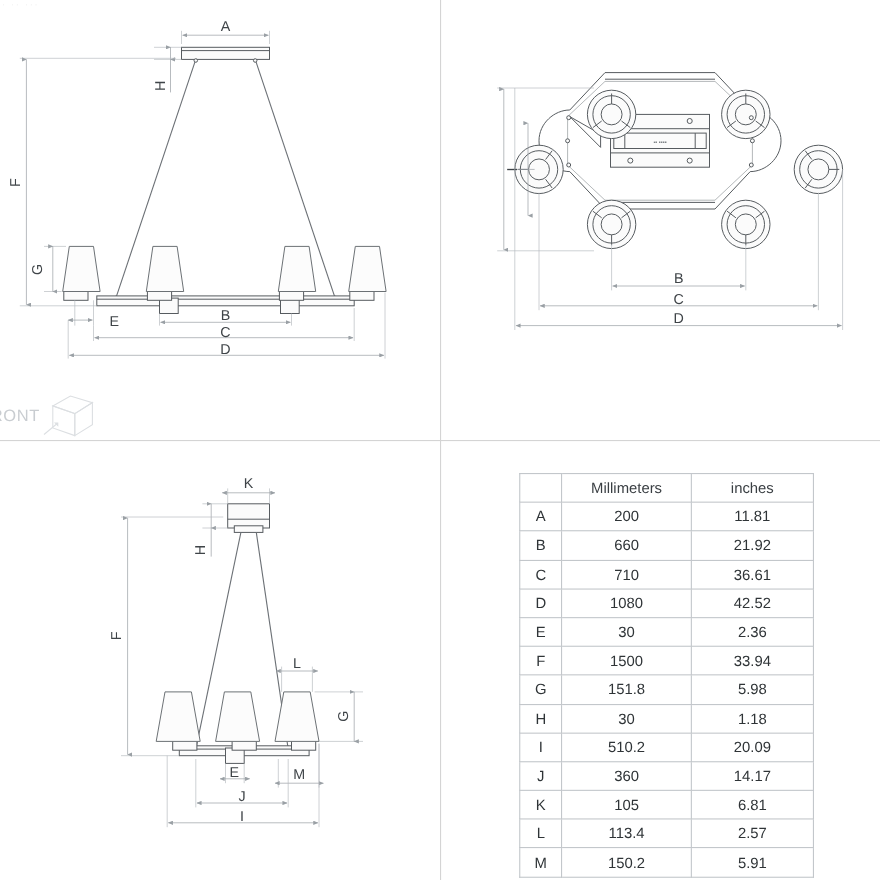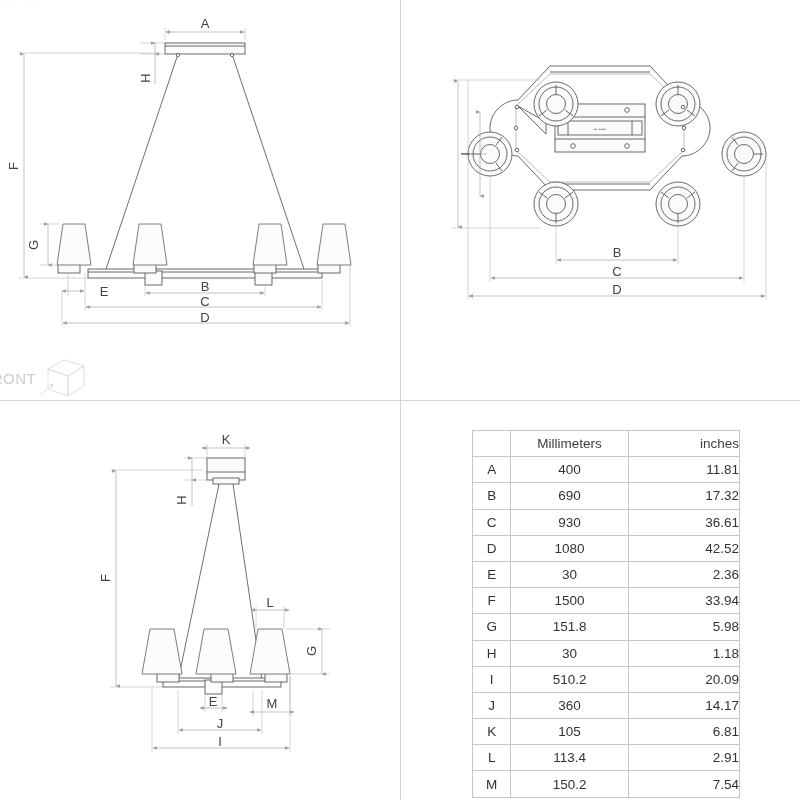--- a/index.html
+++ b/index.html
@@ -98,21 +98,21 @@
     padding: 0;
     text-align: center;
     vertical-align: middle;
     font-weight: normal;
     font-size: 13.5px;
     color: #2f3437;
     background: #ffffff;
   }
   #spec-table .c-key  { width: 38px; }
   #spec-table .c-mm   { width: 118px; }
-  #spec-table .c-in   { width: 112px; text-align: right; }
+  #spec-table .c-in   { width: 112px; }
   #spec-table thead td {
     font-size: 13.5px;
     color: #3a3f43;
   }
 
   .corner-mark {
     position: absolute;
     left: 2px; top: 1px;
     font-size: 7px;
     color: #e8e8e8;
@@ -416,31 +416,31 @@
       <thead>
         <tr>
           <td class="c-key"></td>
           <td class="c-mm">Millimeters</td>
           <td class="c-in">inches</td>
         </tr>
       </thead>
       <tbody id="spec-body">
           <tr>
             <td class="c-key">A</td>
-            <td class="c-mm">400</td>
+            <td class="c-mm">200</td>
             <td class="c-in">11.81</td>
           </tr>
           <tr>
             <td class="c-key">B</td>
-            <td class="c-mm">690</td>
-            <td class="c-in">17.32</td>
+            <td class="c-mm">660</td>
+            <td class="c-in">21.92</td>
           </tr>
           <tr>
             <td class="c-key">C</td>
-            <td class="c-mm">930</td>
+            <td class="c-mm">710</td>
             <td class="c-in">36.61</td>
           </tr>
           <tr>
             <td class="c-key">D</td>
             <td class="c-mm">1080</td>
             <td class="c-in">42.52</td>
           </tr>
           <tr>
             <td class="c-key">E</td>
             <td class="c-mm">30</td>
@@ -472,24 +472,24 @@
             <td class="c-in">14.17</td>
           </tr>
           <tr>
             <td class="c-key">K</td>
             <td class="c-mm">105</td>
             <td class="c-in">6.81</td>
           </tr>
           <tr>
             <td class="c-key">L</td>
             <td class="c-mm">113.4</td>
-            <td class="c-in">2.91</td>
+            <td class="c-in">2.57</td>
           </tr>
           <tr>
             <td class="c-key">M</td>
             <td class="c-mm">150.2</td>
-            <td class="c-in">7.54</td>
+            <td class="c-in">5.91</td>
           </tr>
         </tbody>
     </table>
   </div>
 
 </div>
 
 </body></html>

